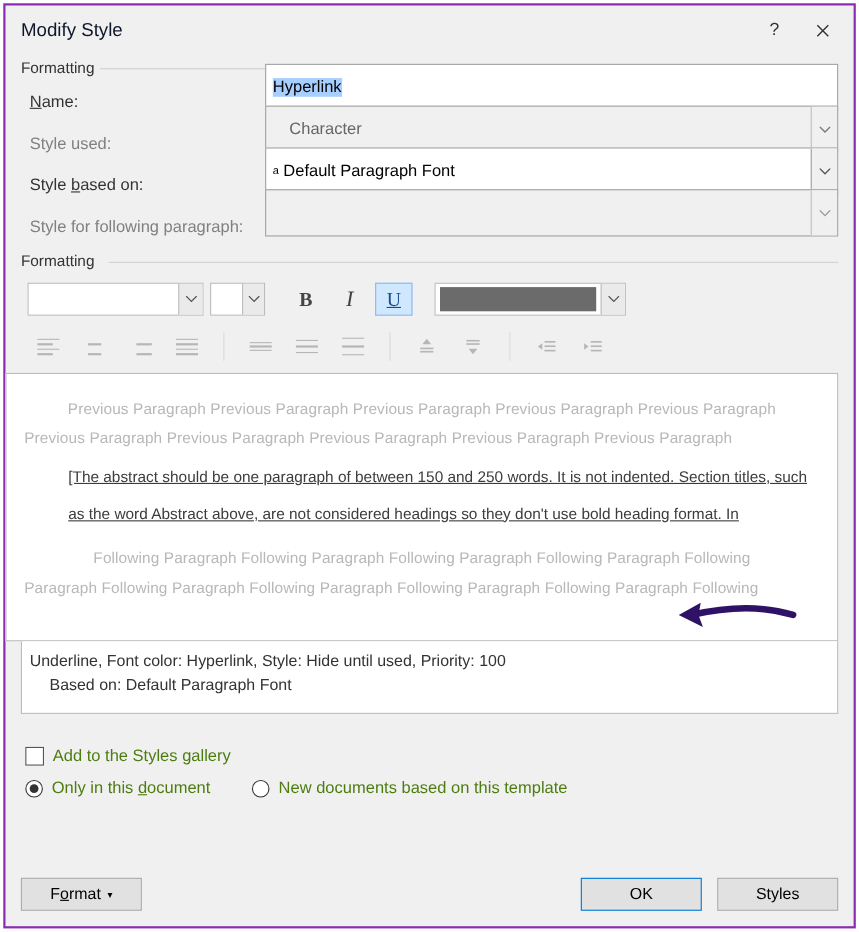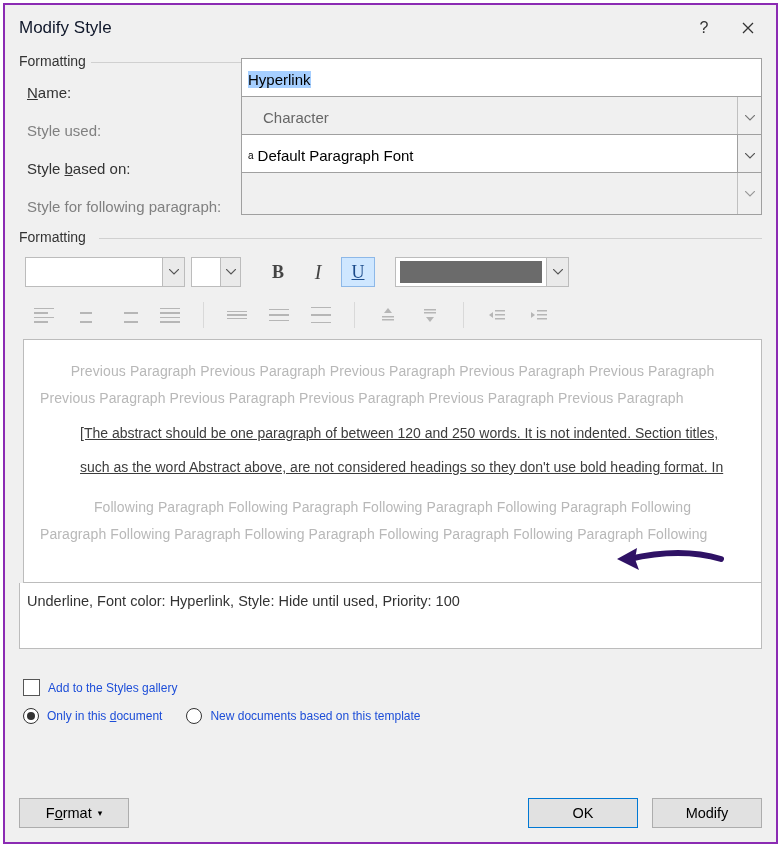--- a/index.html
+++ b/index.html
@@ -67,34 +67,34 @@
   .color-swatch{flex:1;height:22px;margin:0 4px;background:#6b6b6b;}
   .color-combo .caret{width:22px;height:100%;border-left:1px solid #bcbcbc;background:#eaeaea;display:flex;align-items:center;justify-content:center;cursor:pointer;}
 
   .annotation-arrow{position:absolute;left:592px;top:286px;pointer-events:none;}
 
   .tool-row2{display:flex;align-items:center;gap:4px;padding:10px 6px 6px 6px;opacity:0.55;}
   .ico-btn{width:38px;height:28px;display:flex;align-items:center;justify-content:center;}
   .sep{width:1px;height:26px;background:#c8c8c8;margin:0 10px;}
 
   
-  .preview{margin:4px 14px 0 18px;background:#fff;border:1px solid #bcbcbc;height:244px;padding:18px 16px 6px 16px;font-family:"Times New Roman",serif;overflow:hidden;font-size:14px;line-height:1.9;}
+  .preview{margin:4px 14px 0 0;background:#fff;border:1px solid #bcbcbc;height:244px;padding:18px 16px 6px 16px;font-family:"Times New Roman",serif;overflow:hidden;font-size:14px;line-height:1.9;}
   .preview .ghost{color:#b8b8b8;letter-spacing:0.1px;}
   .preview .ghost.c{text-align:center;}
   .preview .sample{color:#3c3c3c;text-decoration:underline;margin:6px 0 10px 40px;line-height:2.4;}
 
   .description{margin:0 14px;background:#fff;border:1px solid #bcbcbc;border-top:none;height:66px;padding:8px 7px;font-size:14.5px;color:#333;line-height:1.5;}
 
   
-  .options{margin:24px 14px 0 18px;font-size:12px;color:#1d4ed8;}
+  .options{margin:24px 14px 0 18px;font-size:15px;color:#4d7c0f;}
   .opt-row{display:flex;align-items:center;gap:8px;margin:6px 0 12px 0;}
   .checkbox{width:17px;height:17px;border:1px solid #555;background:#fff;cursor:pointer;}
   .radio{width:16px;height:16px;border:1px solid #333;border-radius:50%;background:#fff;display:flex;align-items:center;justify-content:center;cursor:pointer;}
   .radio .dot{width:8px;height:8px;border-radius:50%;background:#333;}
-  .radiogrp{display:flex;gap:24px;}
+  .radiogrp{display:flex;gap:38px;}
 
   
   .footer{position:absolute;left:0;right:0;bottom:14px;display:flex;align-items:flex-start;padding:0 14px;}
   .btn{height:30px;min-width:110px;border:1px solid #adadad;background:#e1e1e1;font-size:14.5px;display:flex;align-items:center;justify-content:center;cursor:pointer;padding:0 14px;}
   .btn.default{border:1.5px solid var(--blue-accent);}
   .footer .spacer{flex:1;}
   .btn .tri{margin-left:6px;font-size:9px;}
 
   
   .lines{display:flex;flex-direction:column;gap:3px;width:20px;}
@@ -292,27 +292,28 @@
             <rect x="8" y="7" width="10" height="1.5" fill="#888"></rect>
             <rect x="8" y="11" width="10" height="1.5" fill="#888"></rect>
           </svg>
         </div>
     </div>
   </div>
 
   <div class="preview">
     <div class="ghost c">Previous Paragraph Previous Paragraph Previous Paragraph Previous Paragraph Previous Paragraph</div>
     <div class="ghost">Previous Paragraph Previous Paragraph Previous Paragraph Previous Paragraph Previous Paragraph</div>
-    <div class="sample">[The abstract should be one paragraph of between 120 and 250 words.  It is not indented. Section titles, such as the word Abstract above, are not considered headings so they don't use bold heading format.  In</div>
+    <div class="sample">[The abstract should be one paragraph of between 150 and 250 words.  It is not indented. Section titles, such as the word Abstract above, are not considered headings so they don't use bold heading format.  In</div>
     <div class="ghost c">Following Paragraph Following Paragraph Following Paragraph Following Paragraph Following</div>
     <div class="ghost">Paragraph Following Paragraph Following Paragraph Following Paragraph Following Paragraph Following</div>
   </div>
 
   <div class="description">
     <div>Underline, Font color: Hyperlink, Style: Hide until used, Priority: 100</div>
+    <div style="padding-left:18px">Based on: Default Paragraph Font</div>
   </div>
 
   <div class="options">
     <div class="opt-row">
       <div class="checkbox"></div>
       <span>Add to the Styles gallery</span>
     </div>
     <div class="opt-row radiogrp">
       <div style="display:flex;align-items:center;gap:8px;">
         <div class="radio">
@@ -325,16 +326,16 @@
         <span>New documents based on this template</span>
       </div>
     </div>
   </div>
 
   <div class="footer">
     <div class="btn">F<span class="underline-letter">o</span>rmat<span class="tri"> ▾</span></div>
     <div class="spacer"></div>
     <div class="btn default">OK</div>
     <div style="width:14px"></div>
-    <div class="btn">Modify</div>
+    <div class="btn">Styles</div>
   </div>
 
 </div>
 
 </body></html>

